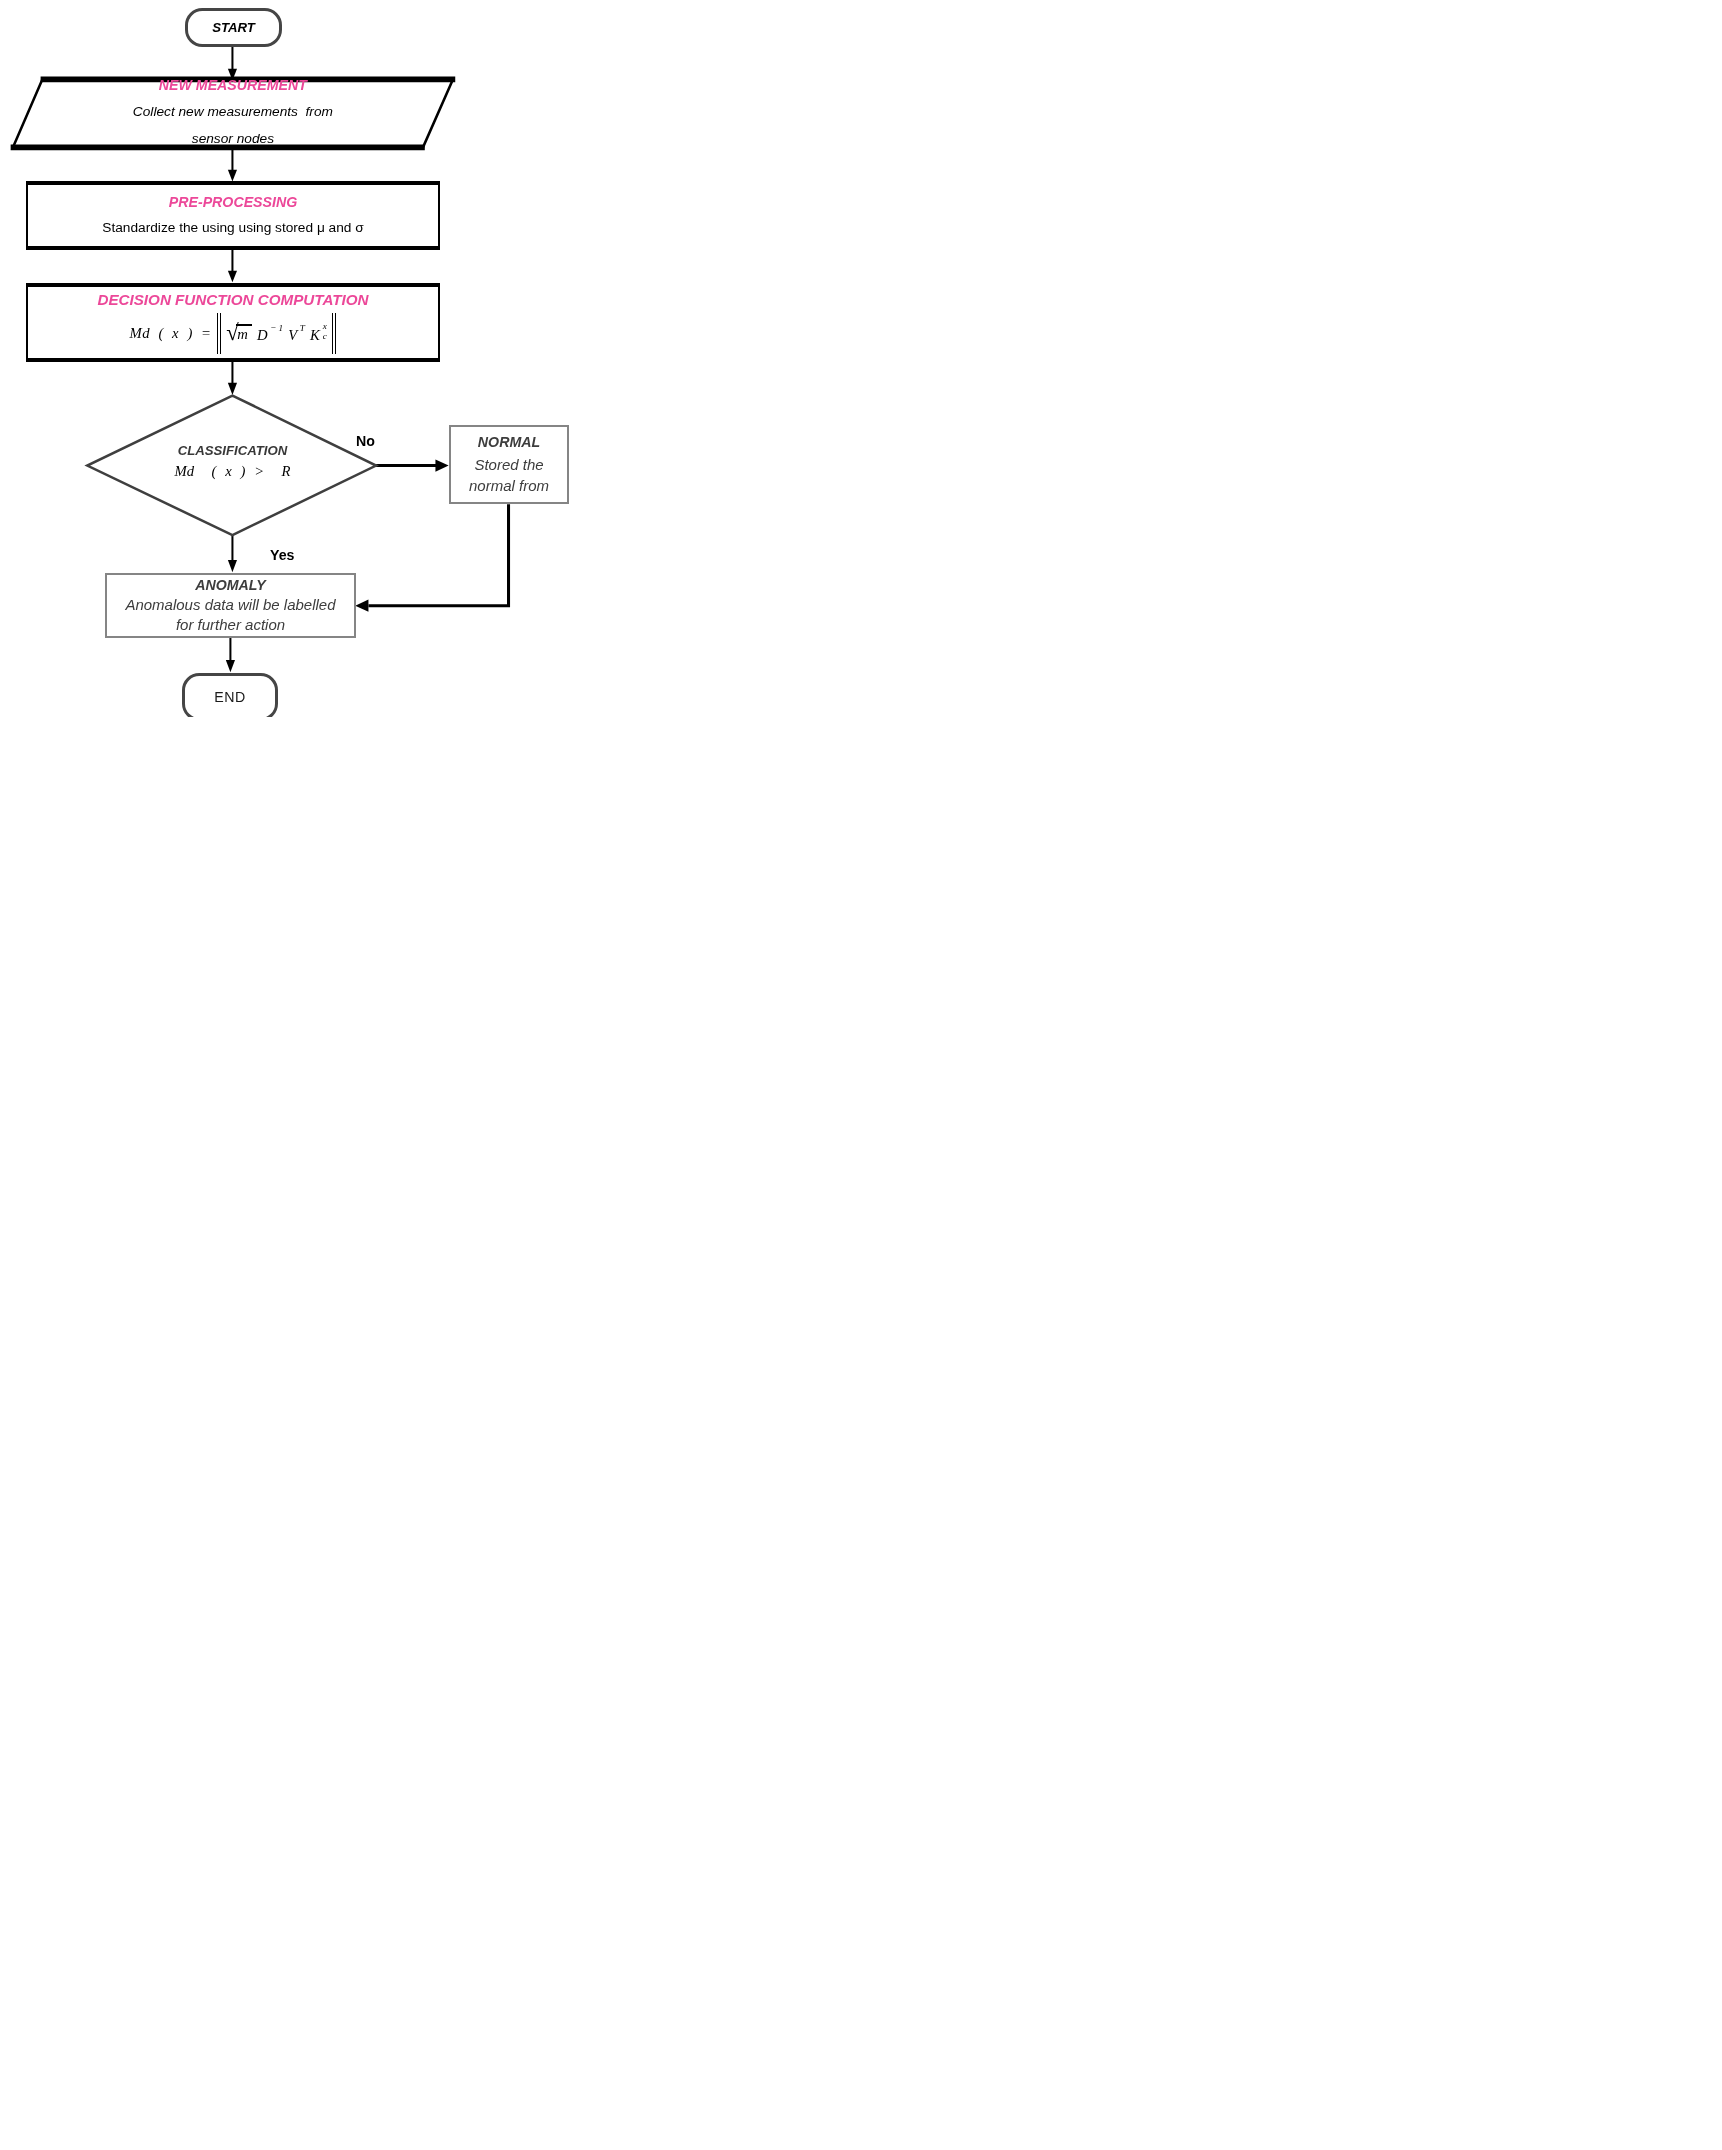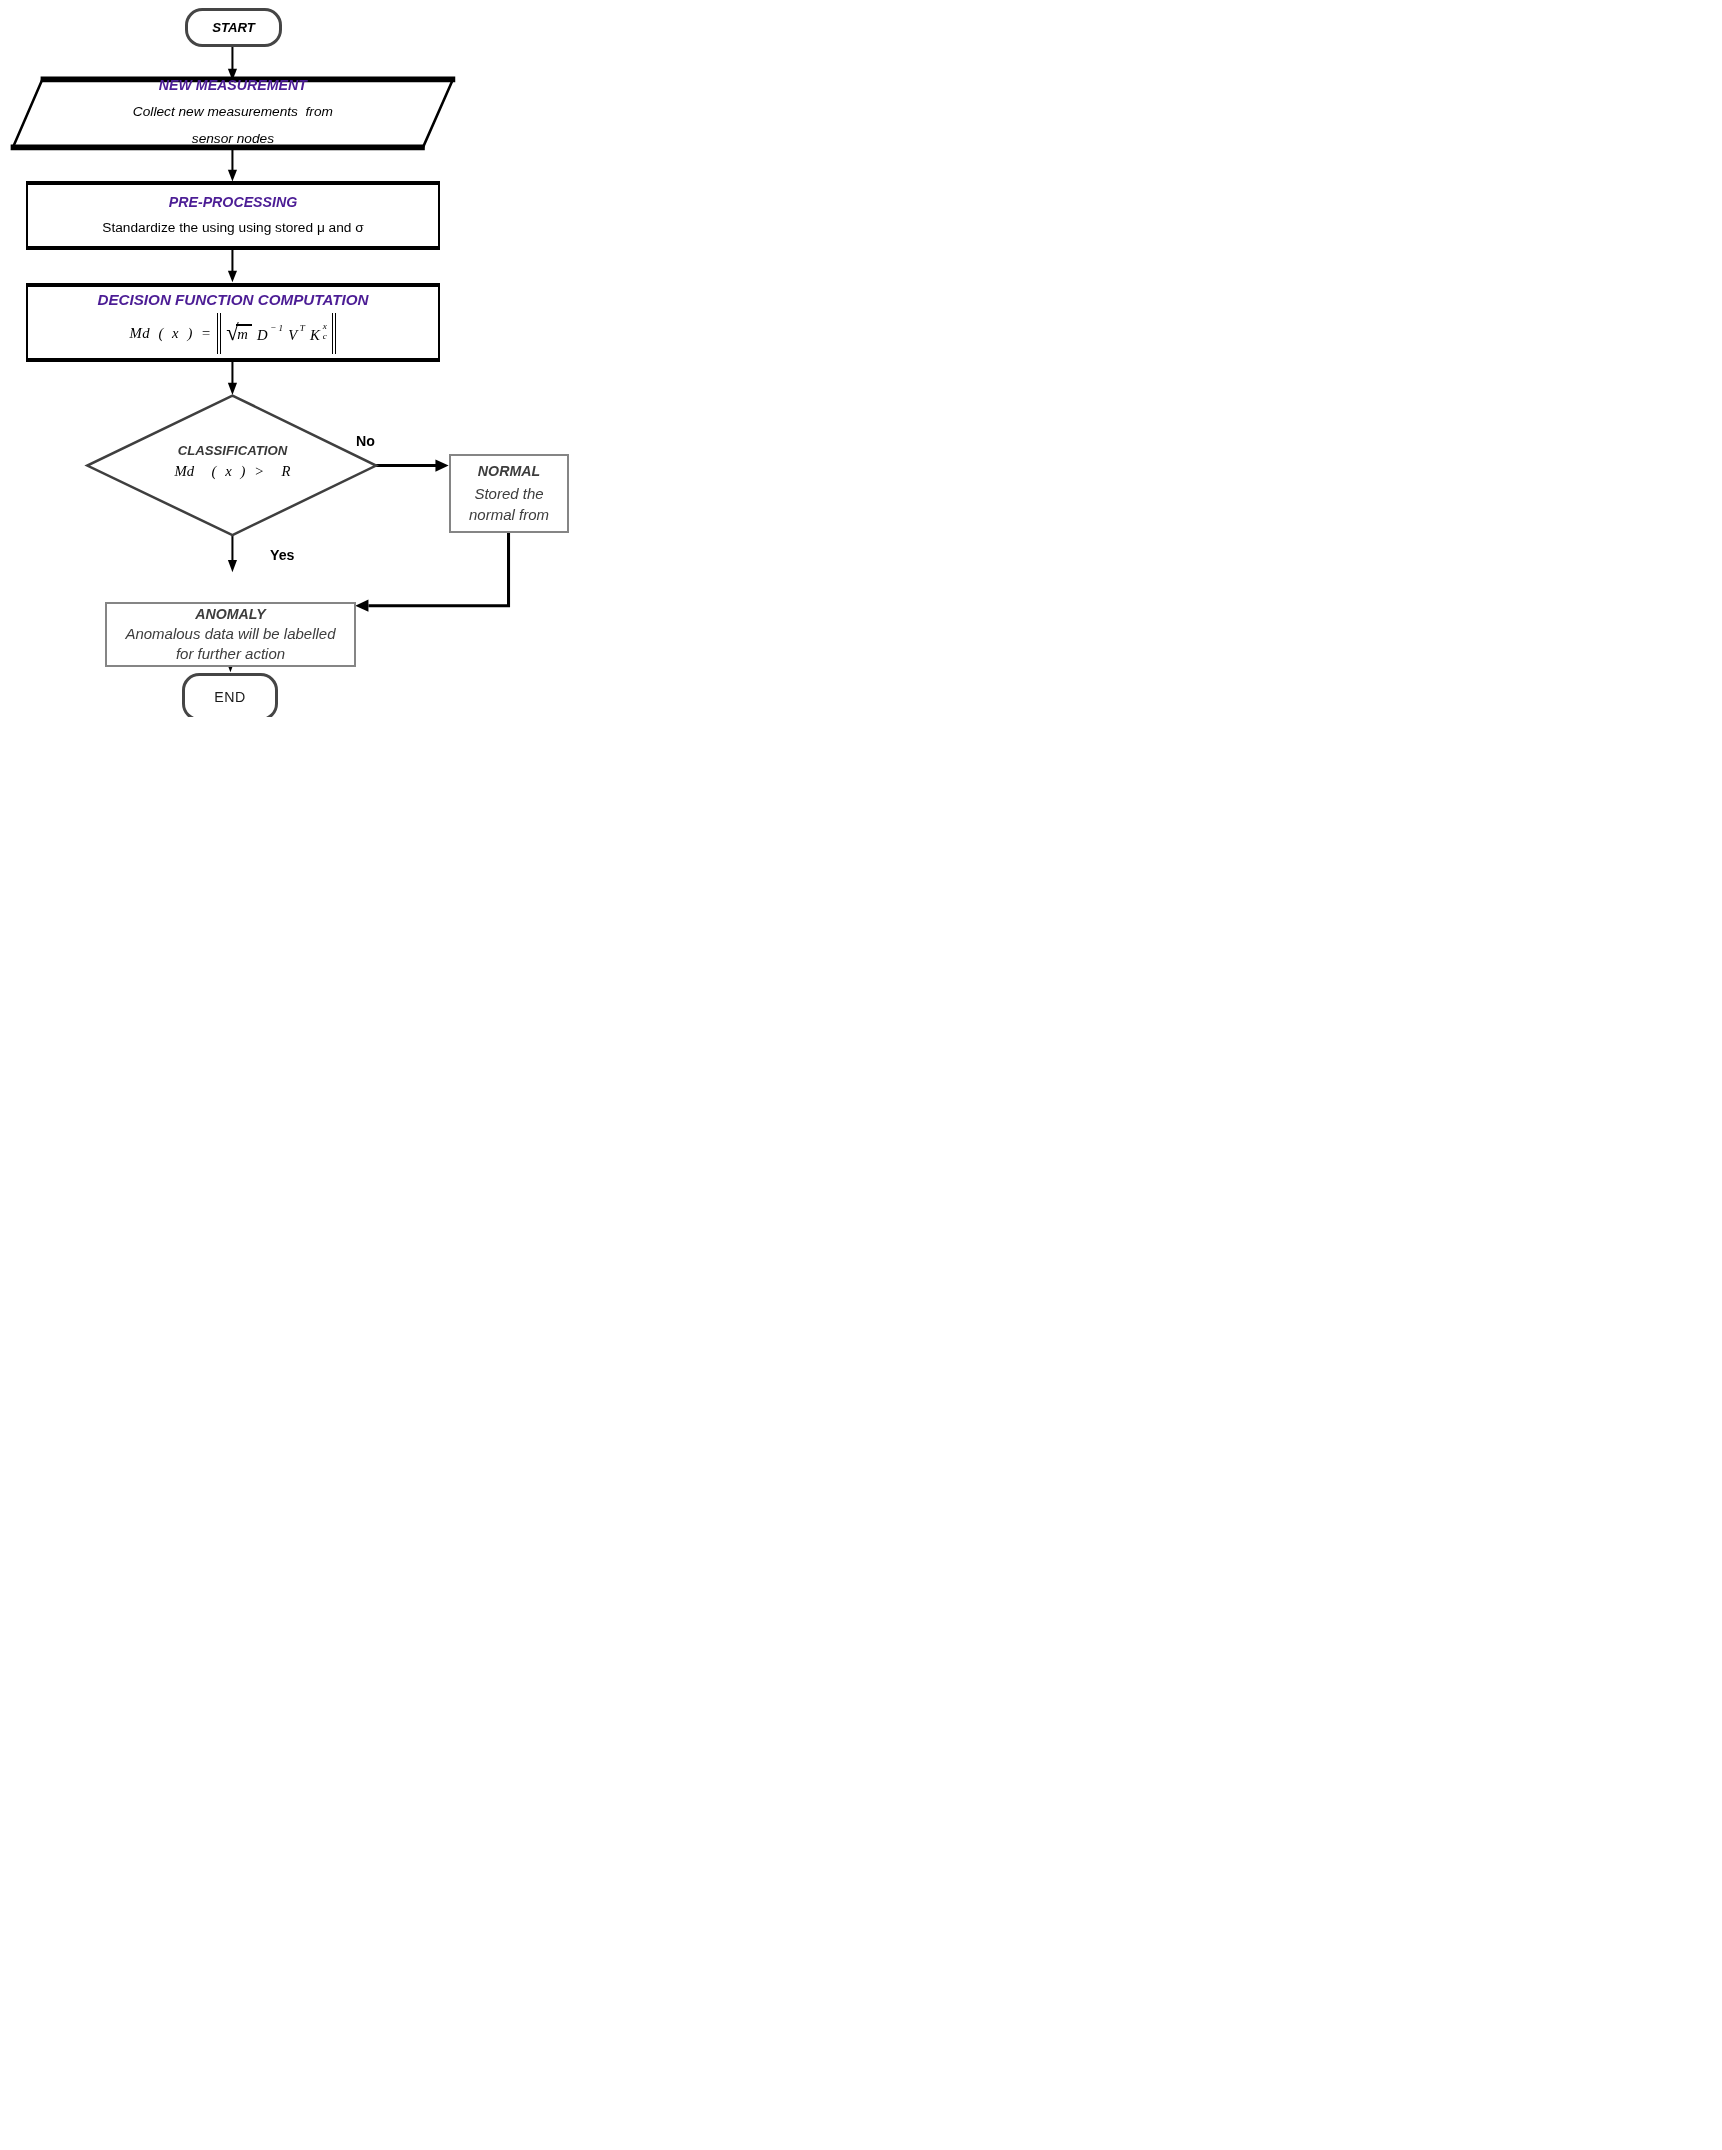--- a/index.html
+++ b/index.html
@@ -22,26 +22,26 @@
   .edge.thick line,.edge.thick polyline{stroke-width:6;}
   .edge polygon{fill:var(--arrow);stroke:none;}
   .para{fill:#fff;stroke:var(--process_border);stroke-width:5;stroke-linejoin:miter;}
   .para-hline{stroke:var(--process_border);stroke-width:11;}
   .diamond{fill:#fff;stroke:var(--decision_border);stroke-width:5;stroke-linejoin:miter;}
 
   
   .node{position:absolute;z-index:2;background:#fff;display:flex;flex-direction:column;align-items:center;justify-content:center;text-align:center;}
   .stadium{border:3.6px solid var(--terminal_border);border-radius:17.3px;}
   .process{border:2.5px solid var(--process_border);border-top-width:4.1px;border-bottom-width:4.1px;gap:30px;}
-  .result{border:2.5px solid var(--result_border);color:var(--result_text);margin-top:29px;}
+  .result{border:2.5px solid var(--result_border);color:var(--result_text);}
 
   
   .overlay{position:absolute;z-index:3;display:flex;flex-direction:column;align-items:center;justify-content:center;text-align:center;background:transparent;}
 
-  .t-title{font-weight:bold;font-style:italic;font-size:14.2px;color:#4c1d95;line-height:1.15;}
+  .t-title{font-weight:bold;font-style:italic;font-size:14.2px;color:#ec4899;line-height:1.15;}
   .t-body{font-size:13.7px;color:#000;line-height:1.3;}
   .italic{font-style:italic;}
   .keepspace{white-space:pre;}
   .result .t-title{color:var(--result_text);font-size:14.2px;}
   .result .t-body{color:var(--result_text);font-size:15px;}
   .start-label{font-weight:bold;font-style:italic;font-size:13.2px;color:#000;}
   .end-label{font-size:14.2px;color:#1a1a1a;letter-spacing:0.5px;}
   .edge-label{position:absolute;z-index:3;font-weight:bold;font-size:14.2px;color:#000;}
 
   

